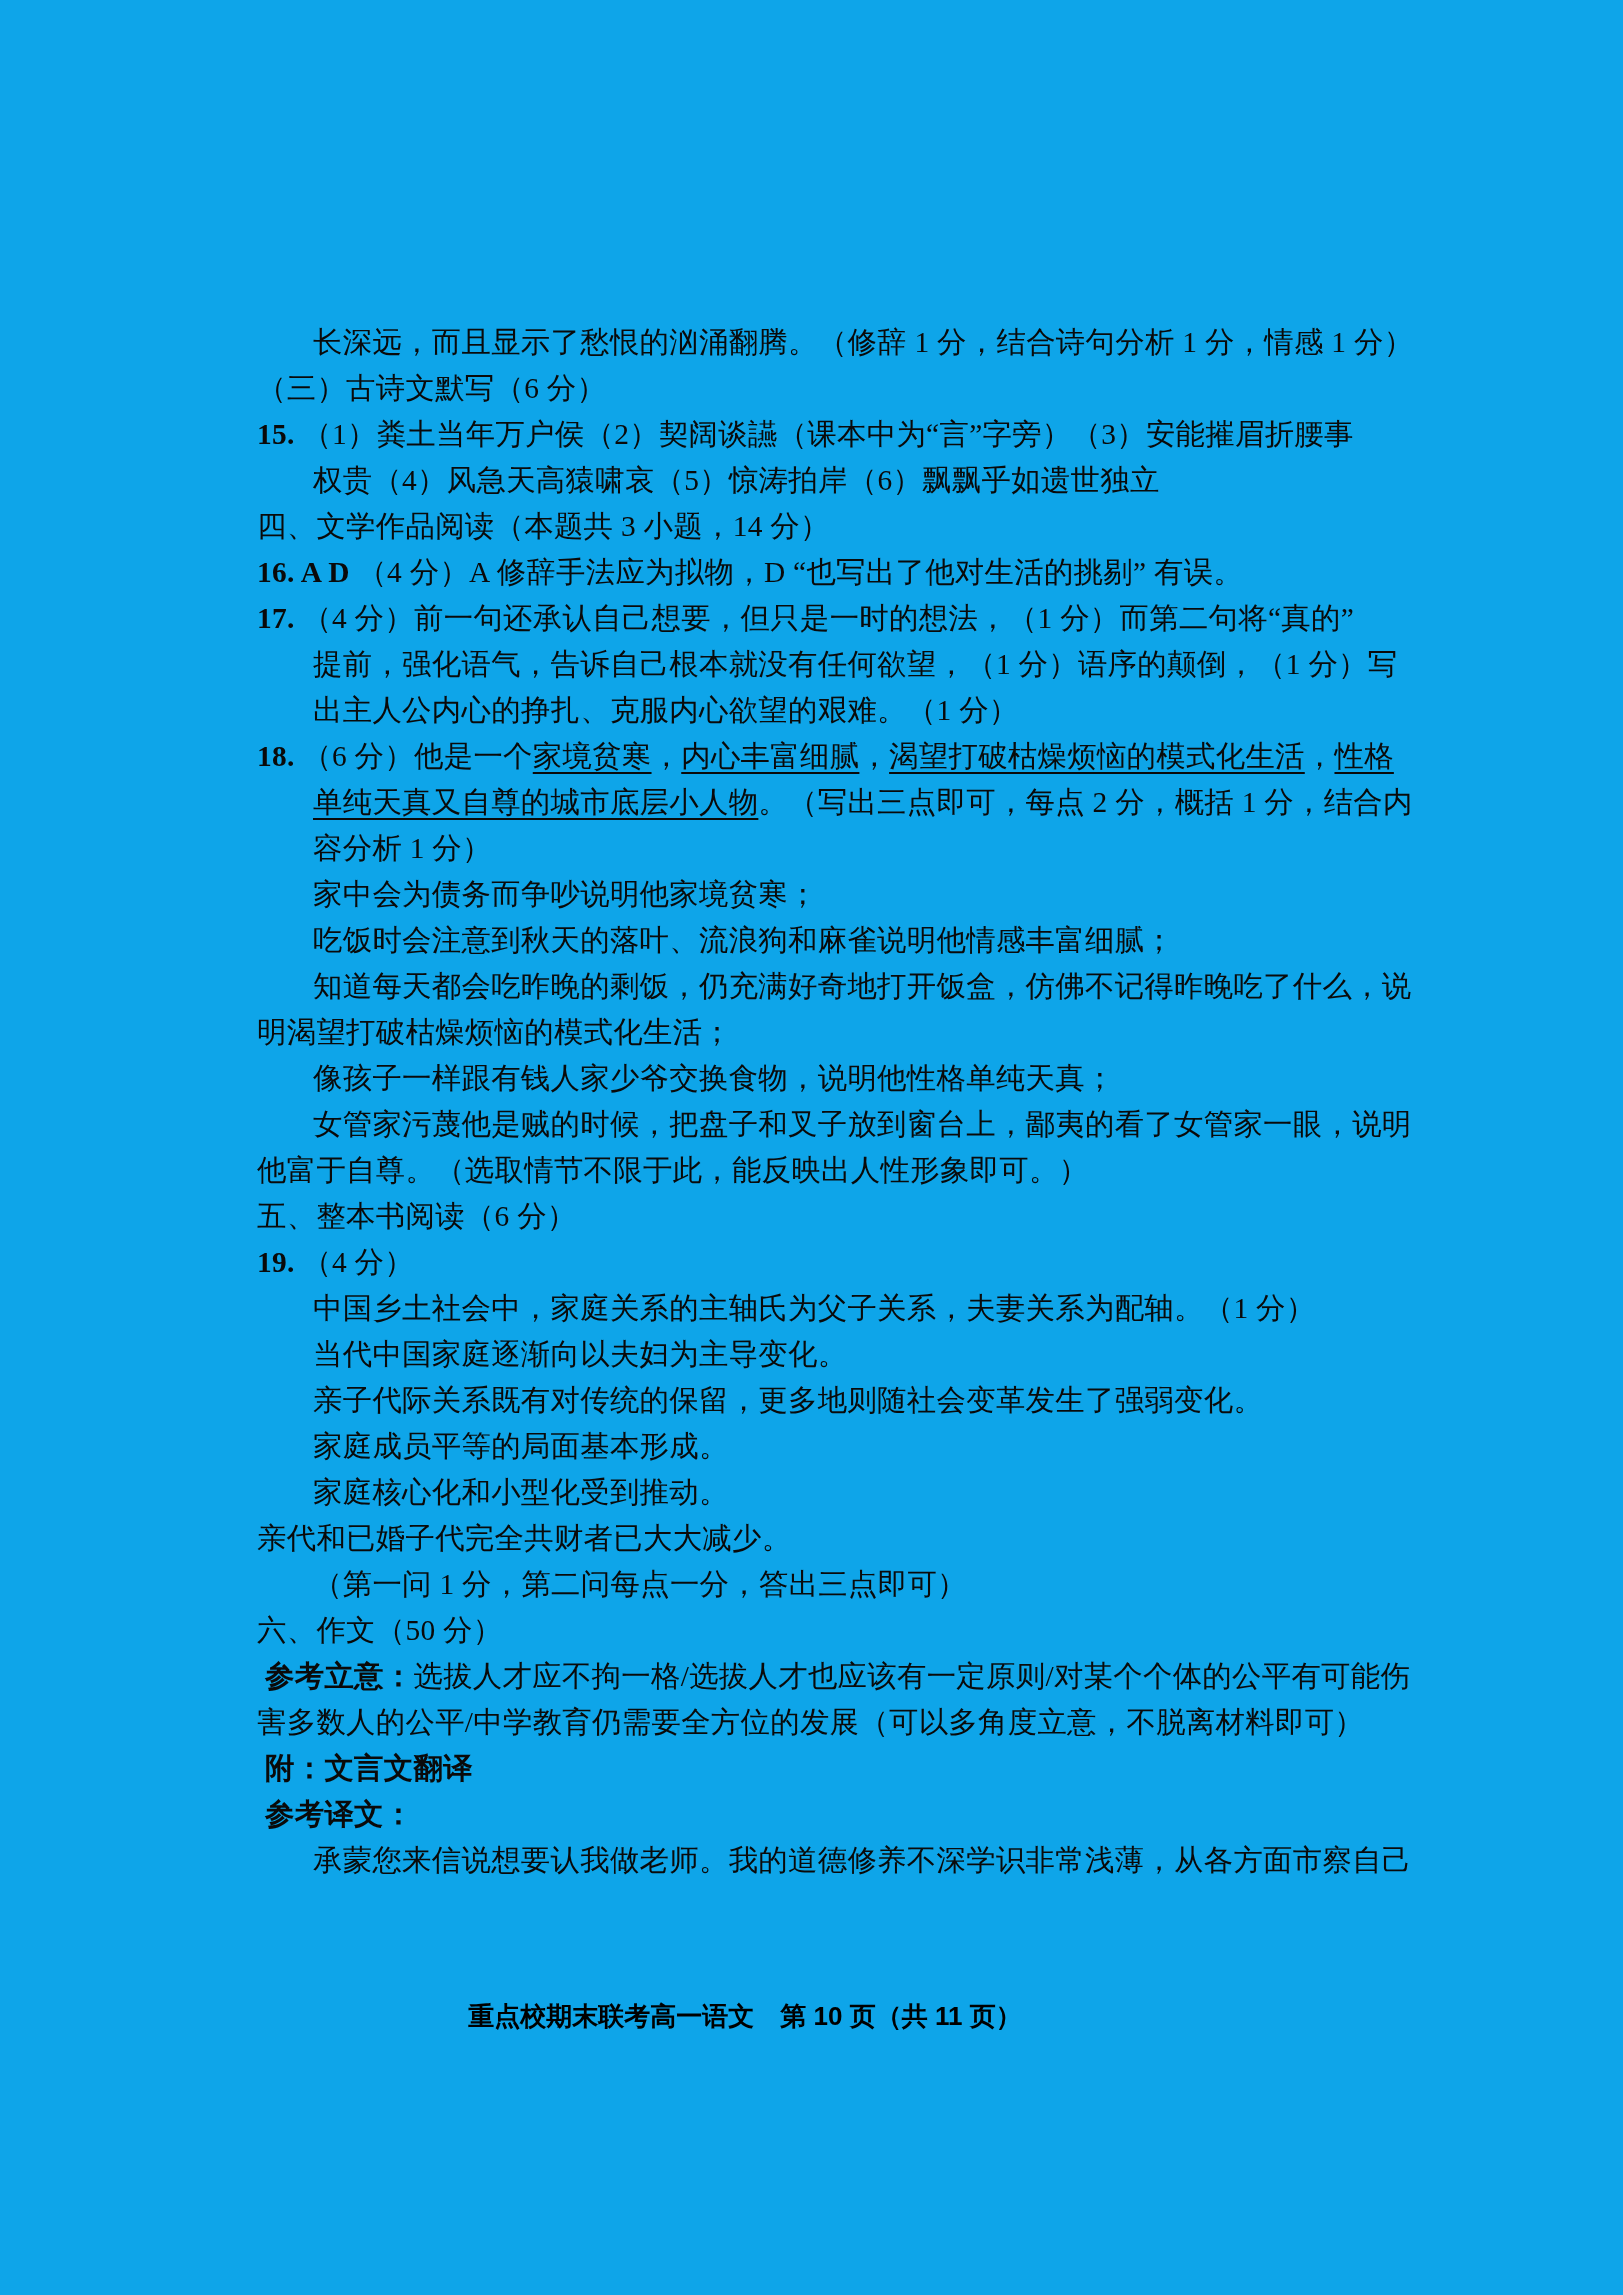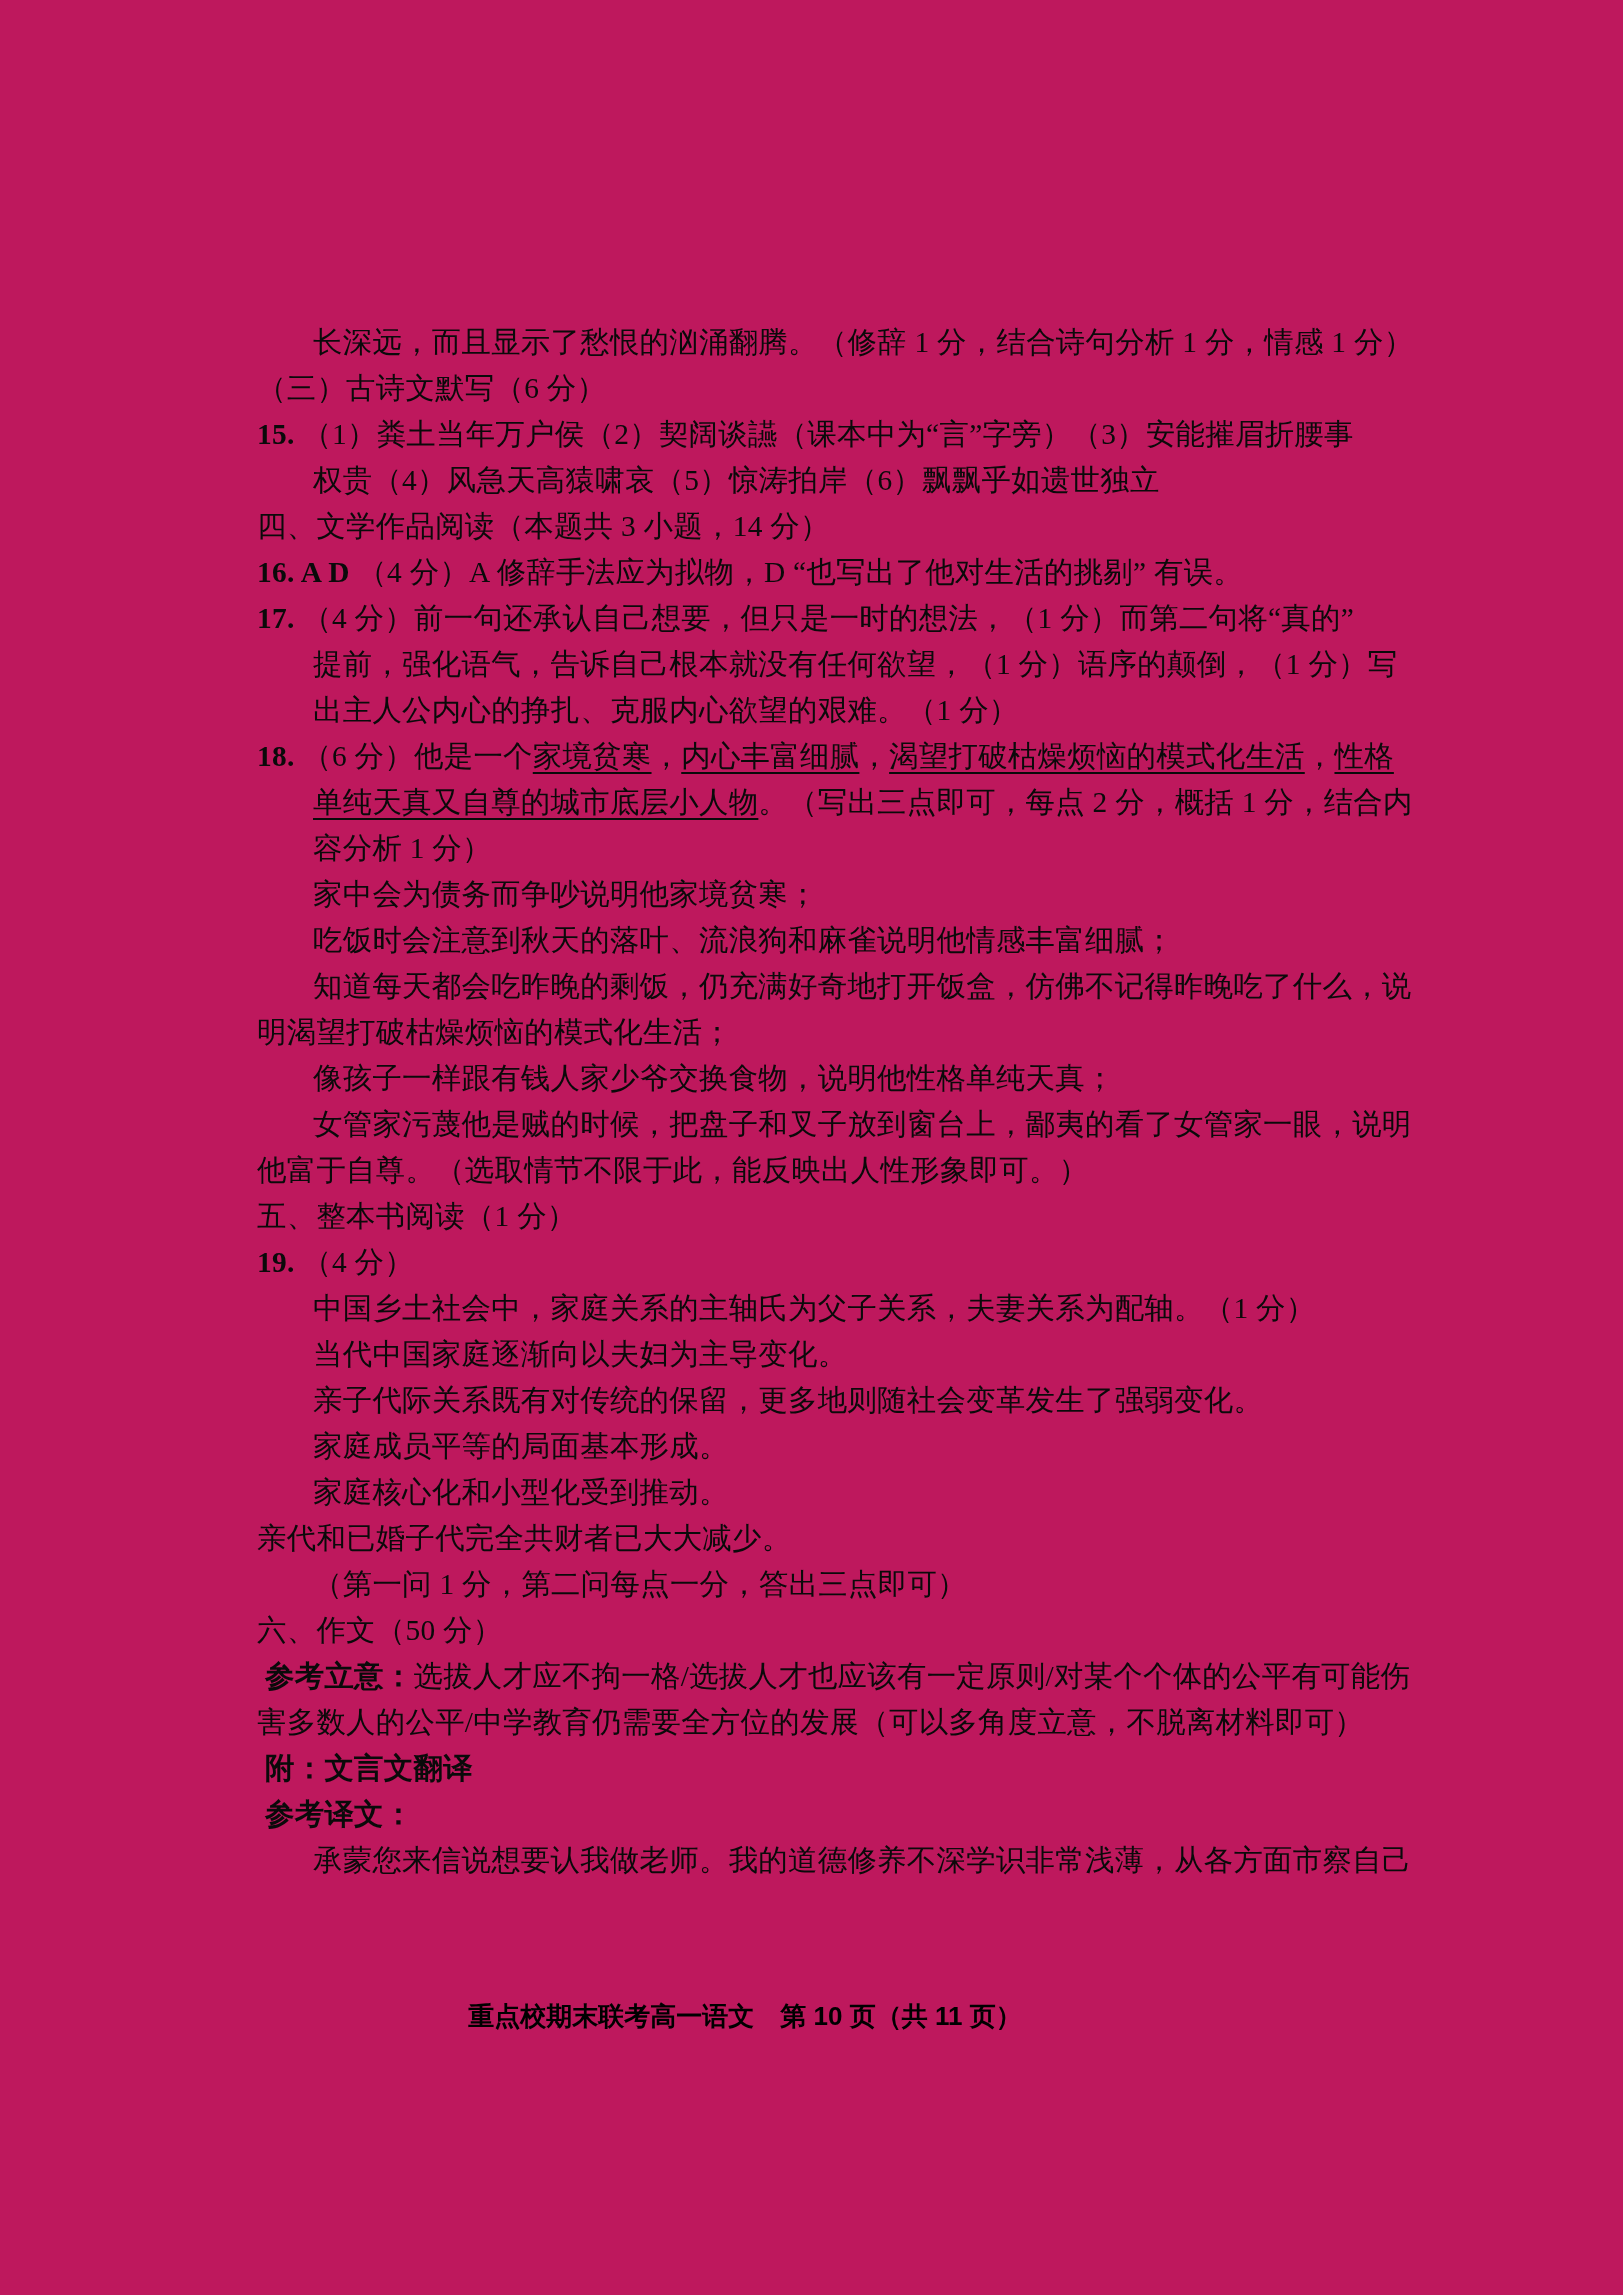--- a/index.html
+++ b/index.html
@@ -1,19 +1,19 @@
 <!DOCTYPE html>
 <html style="font-size:10.5px"><head>
 <meta charset="utf-8">
 <style>
   html,body{margin:0;padding:0;background:#888;}
   .page{
     position:relative;
     width:1623px;height:2295px;
-    background:#be185d;
+    background:#0ea5e9;
     font-family:"Liberation Serif","DejaVu Serif",serif;
     color:#0a0a0a;
     overflow:hidden;
   }
   .doc-body{
     position:absolute;
     left:257px;top:319px;
     width:1152px;
   }
   .line{
@@ -57,21 +57,21 @@
       <div class="line"><span class="b">18.</span><span class="r">  （6 分）他是一个</span><span class="u">家境贫寒</span><span class="r">，</span><span class="u">内心丰富细腻</span><span class="r">，</span><span class="u">渴望打破枯燥烦恼的模式化生活</span><span class="r">，</span><span class="u">性格</span></div>
       <div class="line indent"><span class="u">单纯天真又自尊的城市底层小人物</span><span class="r">。（写出三点即可，每点 2 分，概括 1 分，结合内</span></div>
       <div class="line indent"><span class="r">容分析 1 分）</span></div>
       <div class="line indent"><span class="r">家中会为债务而争吵说明他家境贫寒；</span></div>
       <div class="line indent"><span class="r">吃饭时会注意到秋天的落叶、流浪狗和麻雀说明他情感丰富细腻；</span></div>
       <div class="line indent"><span class="r">知道每天都会吃昨晚的剩饭，仍充满好奇地打开饭盒，仿佛不记得昨晚吃了什么，说</span></div>
       <div class="line"><span class="r">明渴望打破枯燥烦恼的模式化生活；</span></div>
       <div class="line indent"><span class="r">像孩子一样跟有钱人家少爷交换食物，说明他性格单纯天真；</span></div>
       <div class="line indent"><span class="r">女管家污蔑他是贼的时候，把盘子和叉子放到窗台上，鄙夷的看了女管家一眼，说明</span></div>
       <div class="line"><span class="r">他富于自尊。（选取情节不限于此，能反映出人性形象即可。）</span></div>
-      <div class="line"><span class="r">五、整本书阅读（1 分）</span></div>
+      <div class="line"><span class="r">五、整本书阅读（6 分）</span></div>
       <div class="line"><span class="b">19.</span><span class="r">  （4 分）</span></div>
       <div class="line indent"><span class="r">中国乡土社会中，家庭关系的主轴氏为父子关系，夫妻关系为配轴。（1 分）</span></div>
       <div class="line indent"><span class="r">当代中国家庭逐渐向以夫妇为主导变化。</span></div>
       <div class="line indent"><span class="r">亲子代际关系既有对传统的保留，更多地则随社会变革发生了强弱变化。</span></div>
       <div class="line indent"><span class="r">家庭成员平等的局面基本形成。</span></div>
       <div class="line indent"><span class="r">家庭核心化和小型化受到推动。</span></div>
       <div class="line"><span class="r">亲代和已婚子代完全共财者已大大减少。</span></div>
       <div class="line indent"><span class="r">（第一问 1 分，第二问每点一分，答出三点即可）</span></div>
       <div class="line"><span class="r">六、作文（50 分）</span></div>
       <div class="line"><span class="h">参考立意：</span><span class="r">选拔人才应不拘一格/选拔人才也应该有一定原则/对某个个体的公平有可能伤</span></div>

